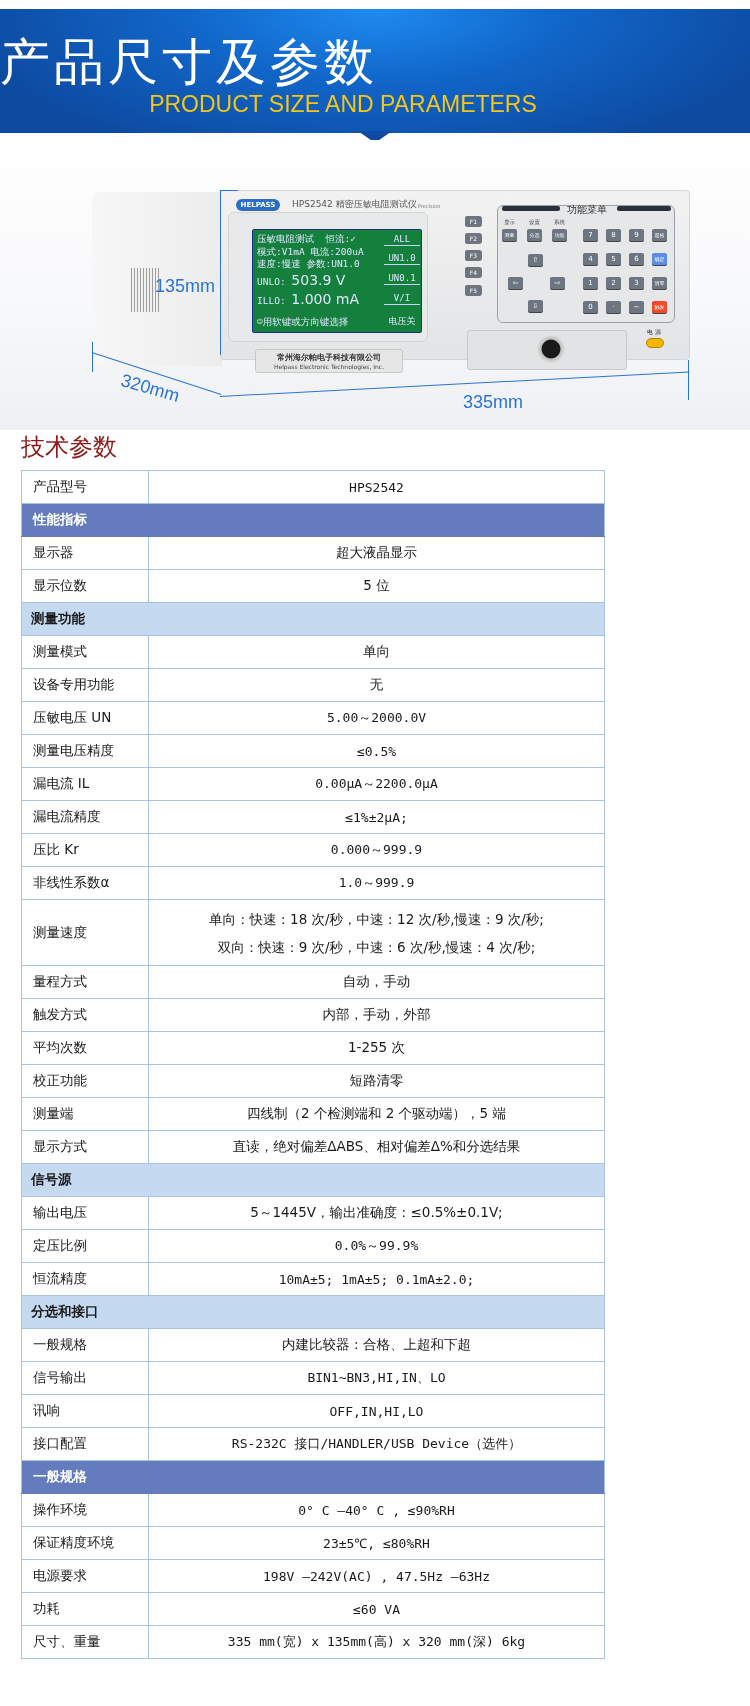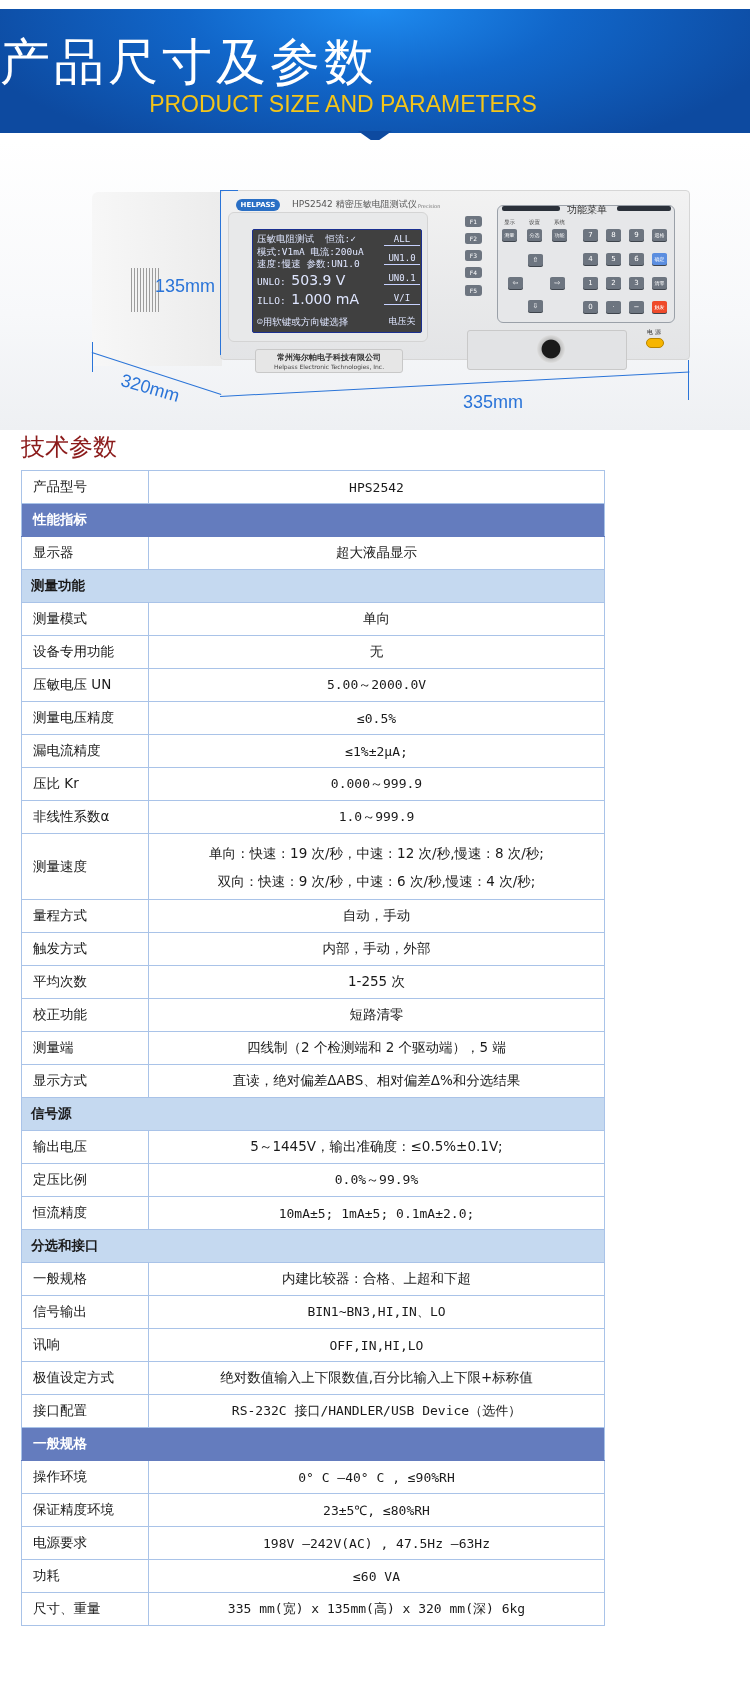--- a/index.html
+++ b/index.html
@@ -52,21 +52,21 @@
   .logo-badge {
     position: absolute; left: 236px; top: 199px; width: 44px; height: 12px;
     background: #2a6fc5; color: #fff; font-size: 7px; font-weight: bold; line-height: 12px;
     text-align: center; border-radius: 6px;
   }
   .model-label { position: absolute; left: 292px; top: 198px; font-size: 9px; color: #555; }
   .precision-label { position: absolute; left: 418px; top: 203px; font-size: 5px; color: #777; }
 
   .lcd {
     position: absolute; left: 252px; top: 229px; width: 170px; height: 104px;
-    background: #404040; border: 1px solid #1a2f90; border-radius: 2px;
+    background: #15803d; border: 1px solid #1a2f90; border-radius: 2px;
     color: #dfe6ff; font-family: "DejaVu Sans Mono", monospace; font-size: 9.5px; line-height: 12px;
   }
   .lcd-line { position: absolute; left: 4px; white-space: nowrap; }
   .lcd-big { font-family: "DejaVu Sans", sans-serif; font-size: 14px; }
   .lcd-soft { position: absolute; left: 131px; width: 36px; text-align: center; border-bottom: 1px solid #c7d2ff; font-size: 9px; }
 
   .company-plate {
     position: absolute; left: 255px; top: 349px; width: 148px; height: 24px;
     background: #e6e6e6; border: 1px solid #c8c8c8; border-radius: 3px; text-align: center;
   }
@@ -229,55 +229,63 @@
     <td class="label">产品型号</td>
     <td class="value">HPS2542</td>
   </tr>
   <tr class="section-dark">
     <td colspan="2">性能指标</td>
   </tr>
   <tr>
     <td class="label">显示器</td>
     <td class="value cjk">超大液晶显示</td>
   </tr>
+  <tr>
+    <td class="label">显示位数</td>
+    <td class="value cjk">5 位</td>
+  </tr>
   <tr class="section-light">
     <td colspan="2">测量功能</td>
   </tr>
   <tr>
     <td class="label">测量模式</td>
     <td class="value cjk">单向</td>
   </tr>
   <tr>
     <td class="label">设备专用功能</td>
     <td class="value cjk">无</td>
   </tr>
   <tr>
     <td class="label">压敏电压 UN</td>
     <td class="value">5.00～2000.0V</td>
   </tr>
   <tr>
     <td class="label">测量电压精度</td>
     <td class="value">≤0.5%</td>
+  </tr>
+  <tr>
+    <td class="label">漏电流 IL</td>
+    <td class="value">0.00μA～2200.0μA</td>
   </tr>
   <tr>
     <td class="label">漏电流精度</td>
     <td class="value">≤1%±2μA;</td>
   </tr>
   <tr>
     <td class="label">压比 Kr</td>
     <td class="value">0.000～999.9</td>
   </tr>
   <tr>
     <td class="label">非线性系数α</td>
     <td class="value">1.0～999.9</td>
   </tr>
   <tr class="tall">
     <td class="label">测量速度</td>
     <td class="value cjk">
-      <div>单向：快速：19 次/秒，中速：12 次/秒,慢速：8 次/秒;</div>
+      <div>单向：快速：18 次/秒，中速：12 次/秒,慢速：9 次/秒;</div>
       <div>双向：快速：9 次/秒，中速：6 次/秒,慢速：4 次/秒;</div>
     </td>
   </tr>
   <tr>
     <td class="label">量程方式</td>
     <td class="value cjk">自动，手动</td>
   </tr>
   <tr>
     <td class="label">触发方式</td>
     <td class="value cjk">内部，手动，外部</td>
@@ -322,24 +330,20 @@
   </tr>
   <tr>
     <td class="label">信号输出</td>
     <td class="value">BIN1~BN3,HI,IN、LO</td>
   </tr>
   <tr>
     <td class="label">讯响</td>
     <td class="value">OFF,IN,HI,LO</td>
   </tr>
   <tr>
-    <td class="label">极值设定方式</td>
-    <td class="value cjk">绝对数值输入上下限数值,百分比输入上下限+标称值</td>
-  </tr>
-  <tr>
     <td class="label">接口配置</td>
     <td class="value">RS-232C 接口/HANDLER/USB Device（选件）</td>
   </tr>
   <tr class="section-dark">
     <td colspan="2">一般规格</td>
   </tr>
   <tr>
     <td class="label">操作环境</td>
     <td class="value">0° C —40° C , ≤90%RH</td>
   </tr>

